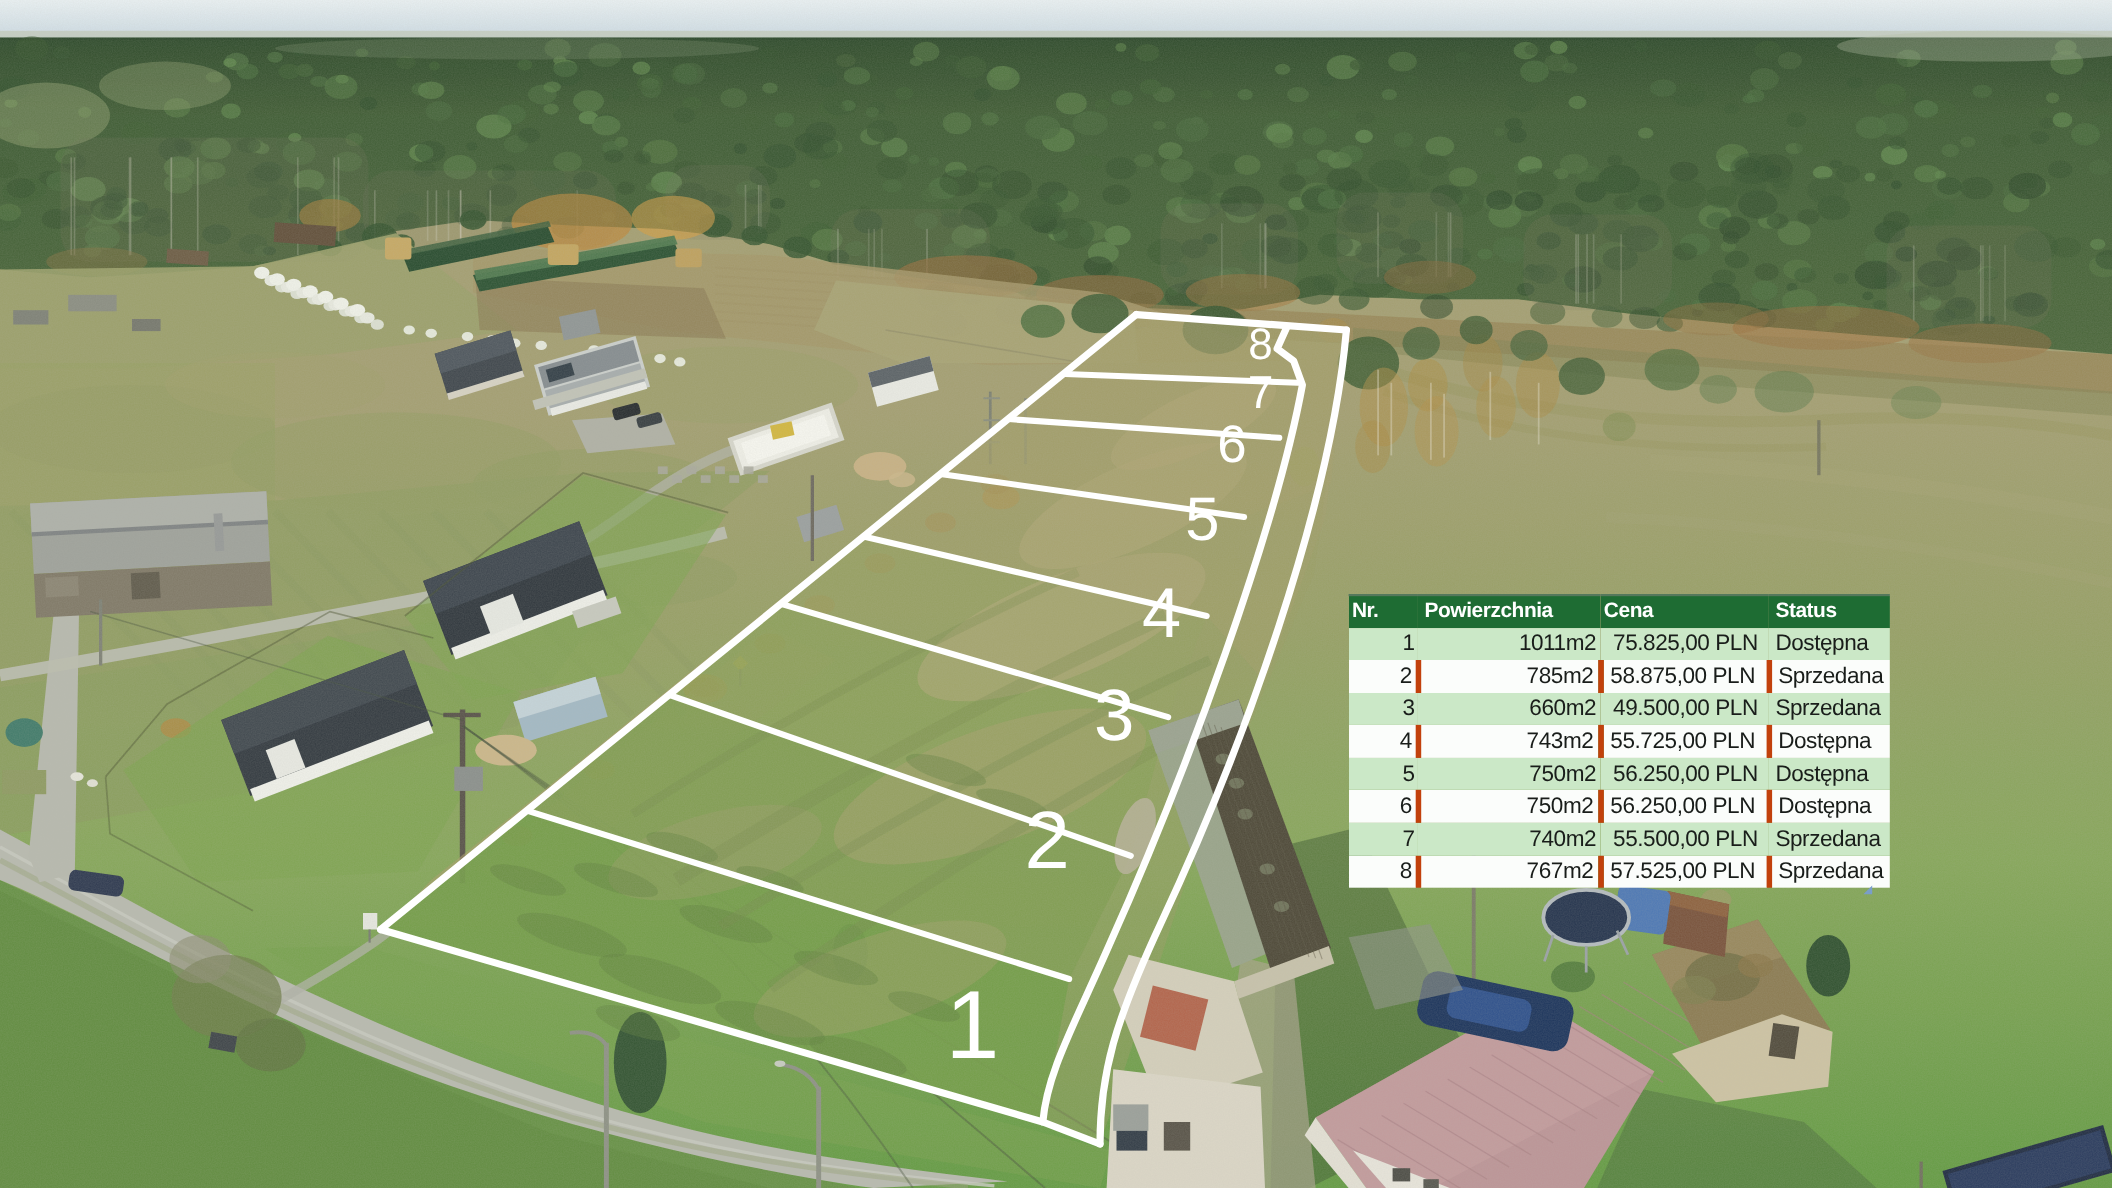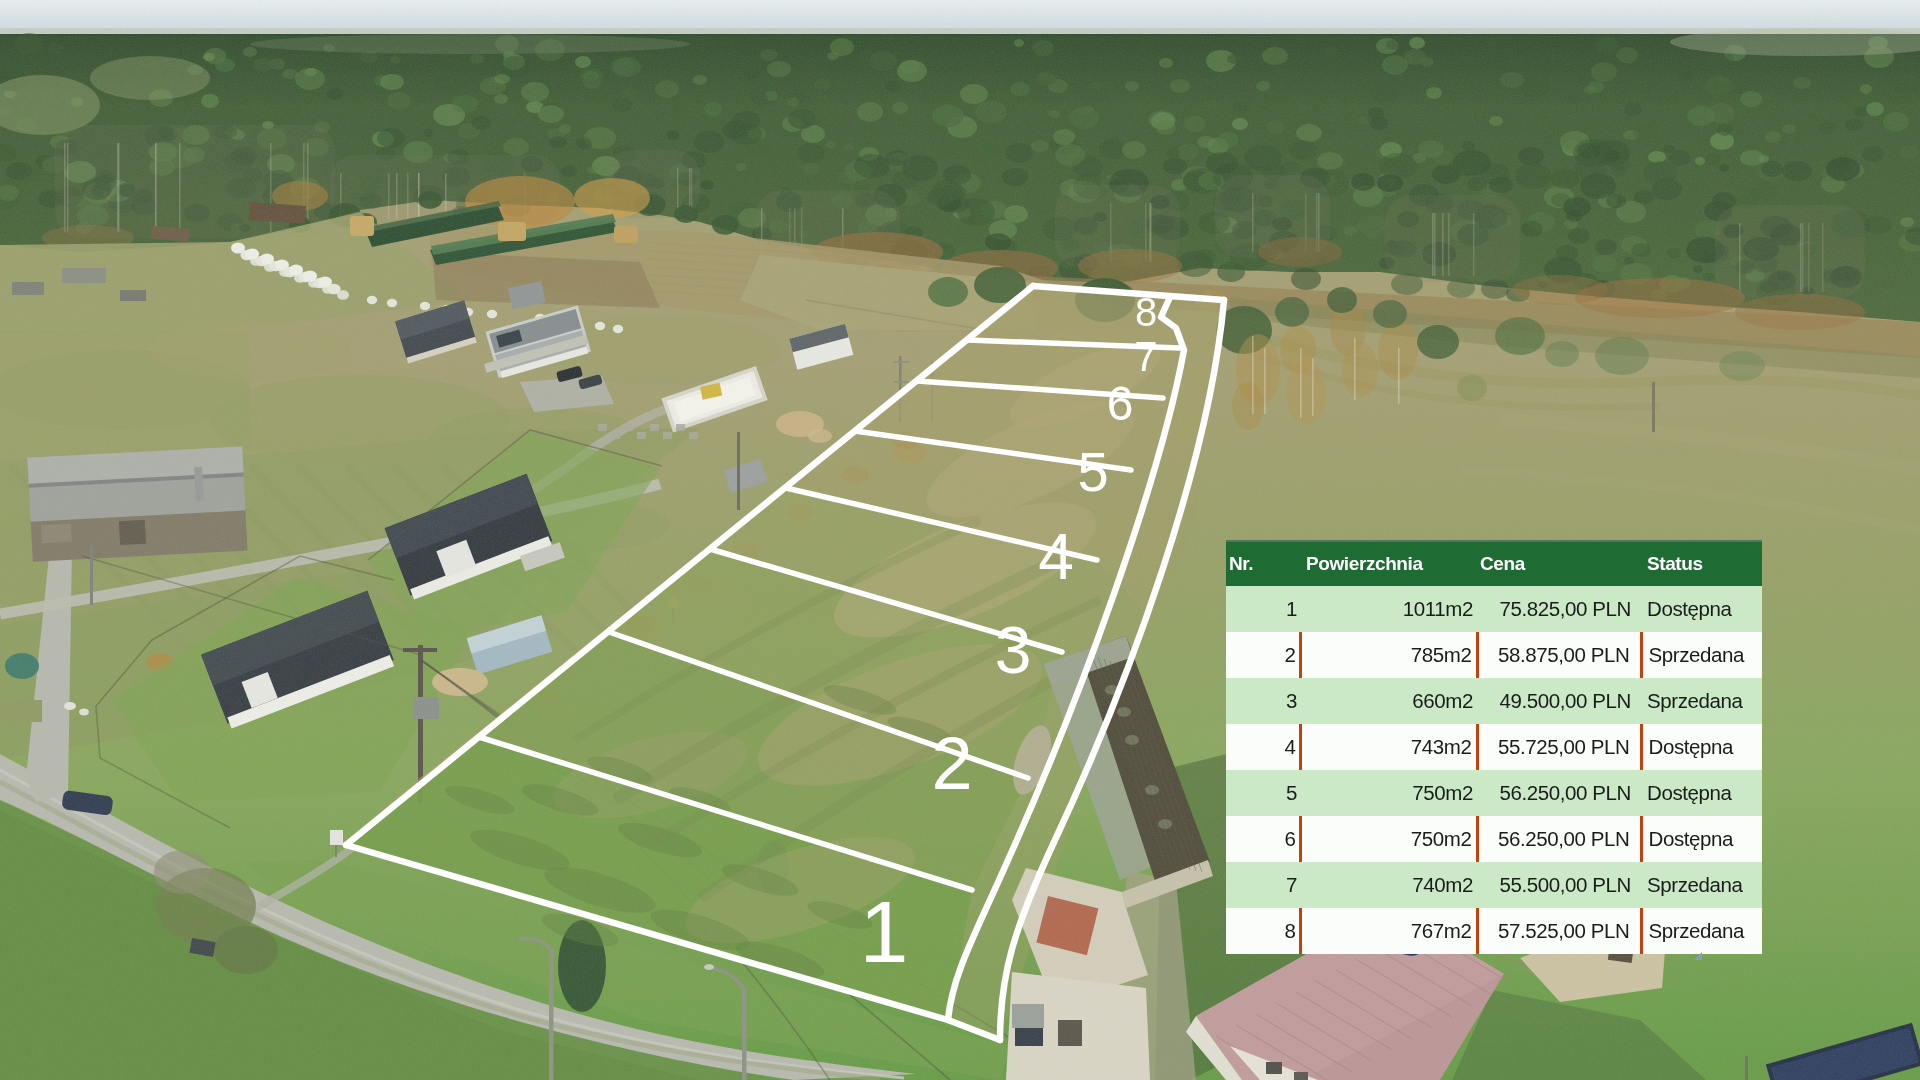--- a/index.html
+++ b/index.html
@@ -1,36 +1,36 @@
 <!DOCTYPE html>
 <html><head><meta charset="utf-8"><title>p</title>
 <style>html,body{margin:0;padding:0}
 #stage{position:relative;width:1920px;height:1080px;overflow:hidden;font-family:"Liberation Sans",sans-serif;background:#8aa55e}
 #stage>svg{position:absolute;left:0;top:0}
 #tbl{position:absolute;left:1226px;top:540px;width:474px}
 #tbl table{border-collapse:collapse;width:474px;table-layout:fixed}
-#tbl td{padding:11px;white-space:nowrap;overflow:hidden;font-size:20.5px;color:#191d1a;letter-spacing:-0.4px;vertical-align:middle}
+#tbl td{padding:0;white-space:nowrap;overflow:hidden;font-size:20.5px;color:#191d1a;letter-spacing:-0.4px;vertical-align:middle}
 #tbl tr{height:29.6px}
 #tbl tr.h{height:29.5px}
 #tbl tr.h td{background:#1e6c33;color:#fff;font-weight:bold;font-size:19px;border-top:2.5px solid #55785c}
 #tbl tr.g td{background:#cbe8c7}
 #tbl tr.w td{background:#fbfdfb}
 #tbl td.c1{width:60px}
 #tbl td.c2{width:160px}
 #tbl td.c3{width:150px}
 #tbl td.c4{width:104px;padding-left:6px}
 #tbl td.r{text-align:right}
 #tbl td.c1.r{padding-right:3px}
 #tbl td.c2.r{padding-right:4px}
 #tbl td.c3.r{padding-right:10px}
 #tbl tr.h td.c1{padding-left:3px}
 #tbl tr.h td.c2{padding-left:6px}
 #tbl tr.h td.c3{padding-left:3px}
 #tbl tr.h td.c4{padding-left:6px}
-#tbl tr.w td{border-left:3px solid #c2410c}
+#tbl tr.w td{border-left:5px solid #c2410c}
 #tbl tr.w td.c1{border-left:none}
 #corner{position:absolute;right:-2px;bottom:-6px;width:0;height:0;border-left:8px solid transparent;border-bottom:8px solid #7a9ec9}
 </style></head>
 <body>
 <div id="stage">
 <svg width="1920" height="1080" viewBox="0 0 1920 1080">
       <defs>
 <linearGradient id="sky" x1="0" y1="0" x2="0" y2="1">
  <stop offset="0" stop-color="#e9f0f2"></stop>
           <stop offset="1" stop-color="#c8d7e0"></stop>

